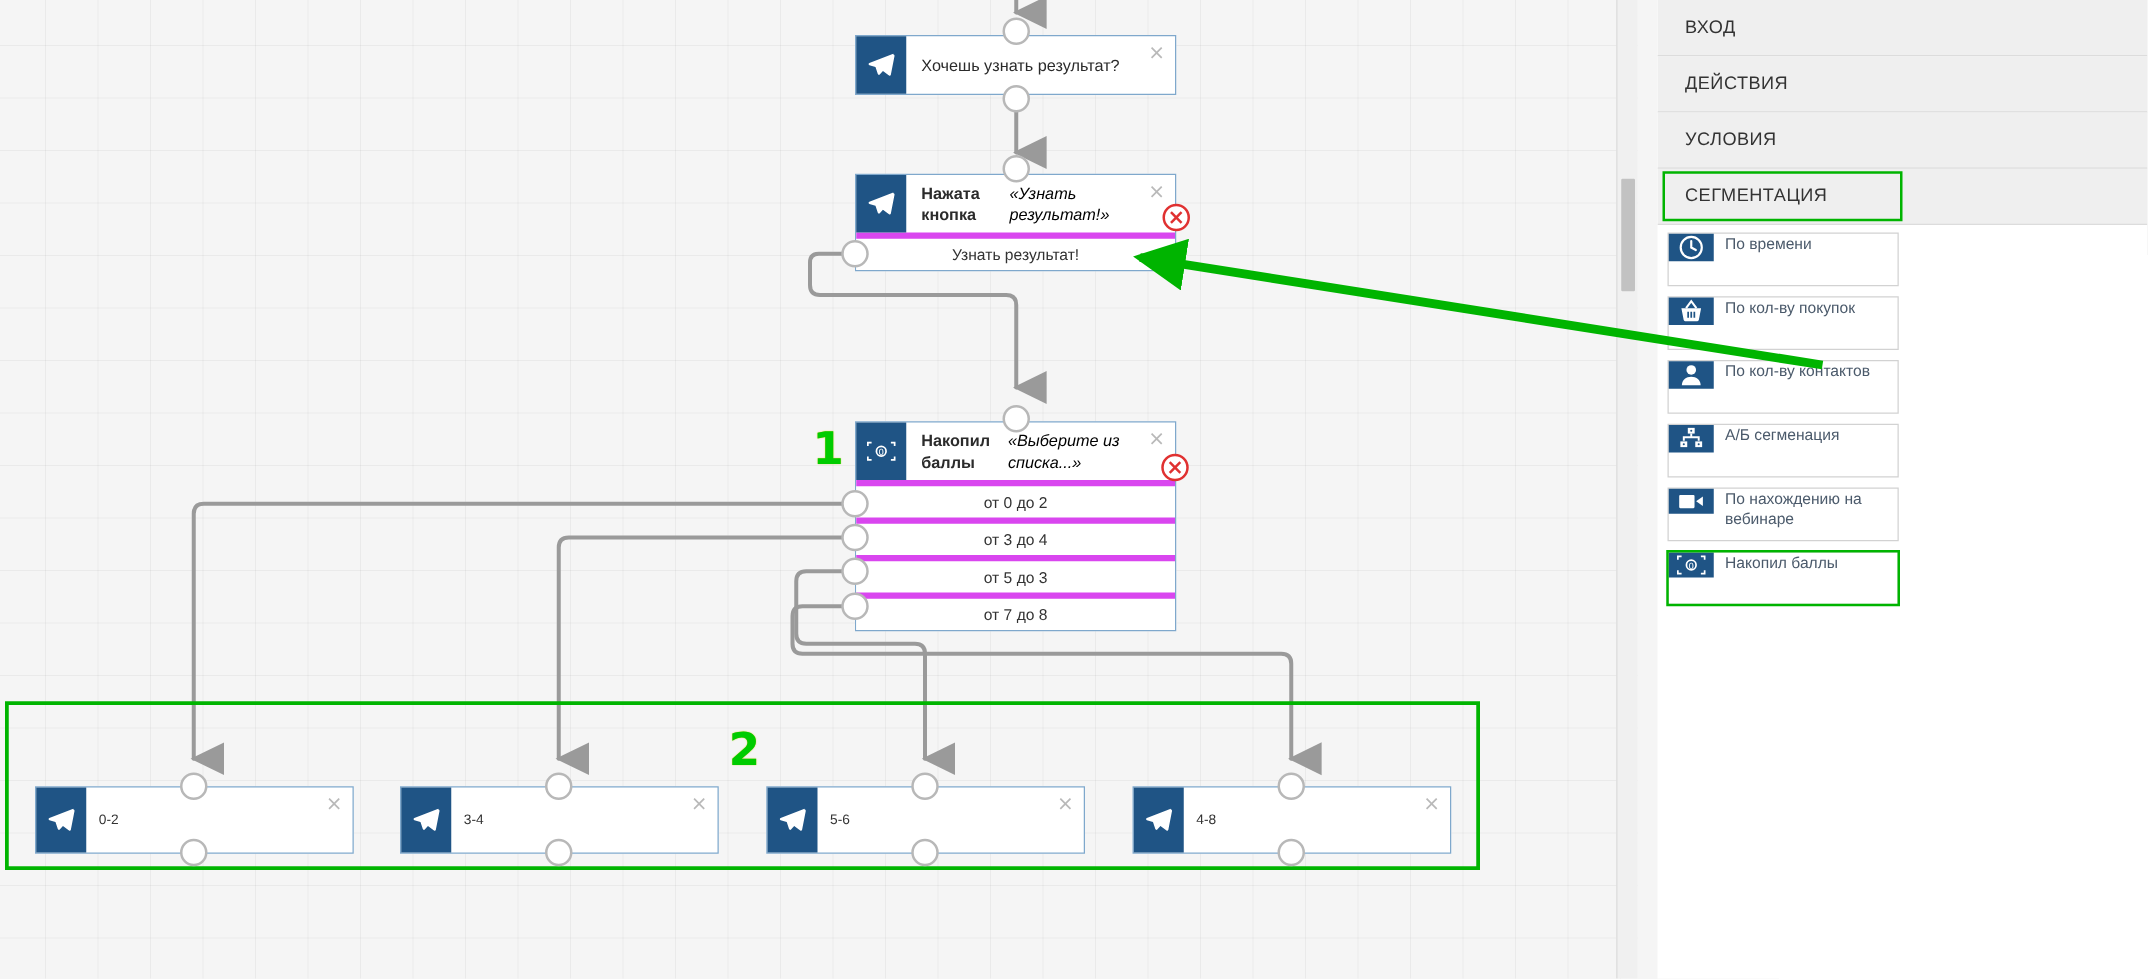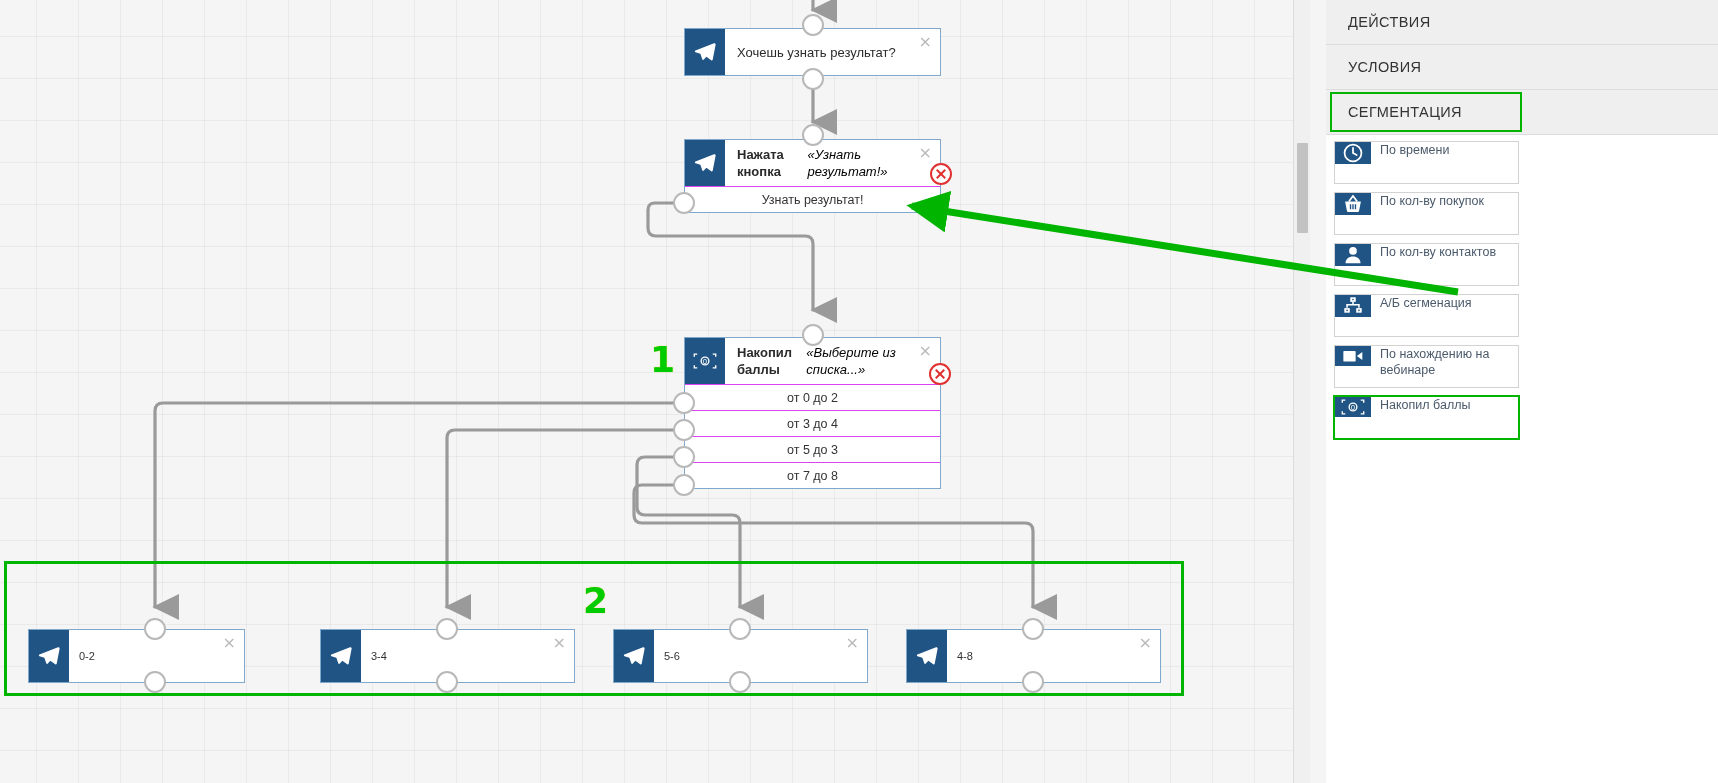--- a/index.html
+++ b/index.html
@@ -26,21 +26,21 @@
   .node{position:absolute;background:#fff;border:1px solid #7fa8cc;box-sizing:border-box;}
   .node-head{display:flex;align-items:stretch;min-height:46px;position:relative;}
   .node-ico{width:40px;min-width:40px;background:#1f5485;display:flex;align-items:center;justify-content:center;}
   .node-ico svg{display:block;}
   .node-title{flex:1;display:flex;align-items:center;padding:6px 30px 6px 12px;
     font-size:13px;color:#2b2b2b;line-height:17px;}
   .node-title b{font-weight:bold;}
   .node-title i{font-style:italic;color:#000000;}
   .node-close{position:absolute;right:8px;top:5px;color:#b9b9b9;font-size:16px;line-height:16px;
     font-family:"DejaVu Sans",sans-serif;cursor:pointer;user-select:none;}
-  .node-row{border-top:1px solid #d946ef;height:25px;display:flex;align-items:center;
+  .node-row{border-top:5px solid #d946ef;height:25px;display:flex;align-items:center;
     justify-content:center;font-size:12.5px;color:#333;background:#fff;}
   .node.plain .node-head{height:52px;}
   .node.plain .node-title{font-size:11px;color:#333;padding-left:10px;align-items:center;}
 
   
   .port{position:absolute;width:22px;height:22px;border-radius:50%;background:#fff;
     border:2px solid #b8b8b8;box-sizing:border-box;z-index:5;}
 
   
   .err{position:absolute;width:22px;height:22px;border-radius:50%;border:2px solid #e03131;
@@ -168,21 +168,21 @@
   <div class="port" style="left:673px;top:419px;"></div>
   <div class="port" style="left:673px;top:446px;"></div>
   <div class="port" style="left:673px;top:474px;"></div>
   <div class="err" style="left:929px;top:363px;"></div>
 
   <div class="marker" style="left:650px;top:342px;">1</div>
 
   <div class="hl" style="left:4px;top:561px;width:1180px;height:135px;"></div>
   <div class="marker" style="left:583px;top:583px;">2</div>
 
-  <div class="node plain" style="left:28px;top:629px;width:217px;">
+  <div class="node plain" style="left:28px;top:629px;width:255px;">
     <div class="node-head">
       <div class="node-ico">
         <svg width="22" height="22" viewBox="0 0 24 24">
             <path d="M22.5 2.2 1.6 10.3c-.9.35-.85 1.62.06 1.9l5.3 1.63 2.03 6.1c.25.74 1.2.93 1.72.35l2.77-3.1 5.3 3.9c.6.44 1.45.12 1.6-.6l3.2-16.4c.16-.8-.63-1.44-1.08-1.28z" fill="#fff"></path>
           </svg>
       </div>
       <div class="node-title">
         <span>0-2</span>
       </div>
       <span class="node-close">×</span>
@@ -248,20 +248,23 @@
   <defs>
     <marker id="gah" markerWidth="6" markerHeight="6" refX="5.2" refY="3" orient="auto">
       <path d="M6,3 L0,0 L0,6 Z" fill="#00b400"></path>
     </marker>
   </defs>
   <path d="M568,122 L22,36" stroke="#00b400" stroke-width="7" fill="none" marker-end="url(#gah)"></path>
 </svg>
 
 <div id="panel">
 
+  <div class="acc">
+    <span class="acc-label">ВХОД</span>
+  </div>
   <div class="acc">
     <span class="acc-label">ДЕЙСТВИЯ</span>
   </div>
   <div class="acc">
     <span class="acc-label">УСЛОВИЯ</span>
   </div>
   <div class="acc sel">
     <span class="acc-ring"></span>
     <span class="acc-label">СЕГМЕНТАЦИЯ</span>
   </div>

